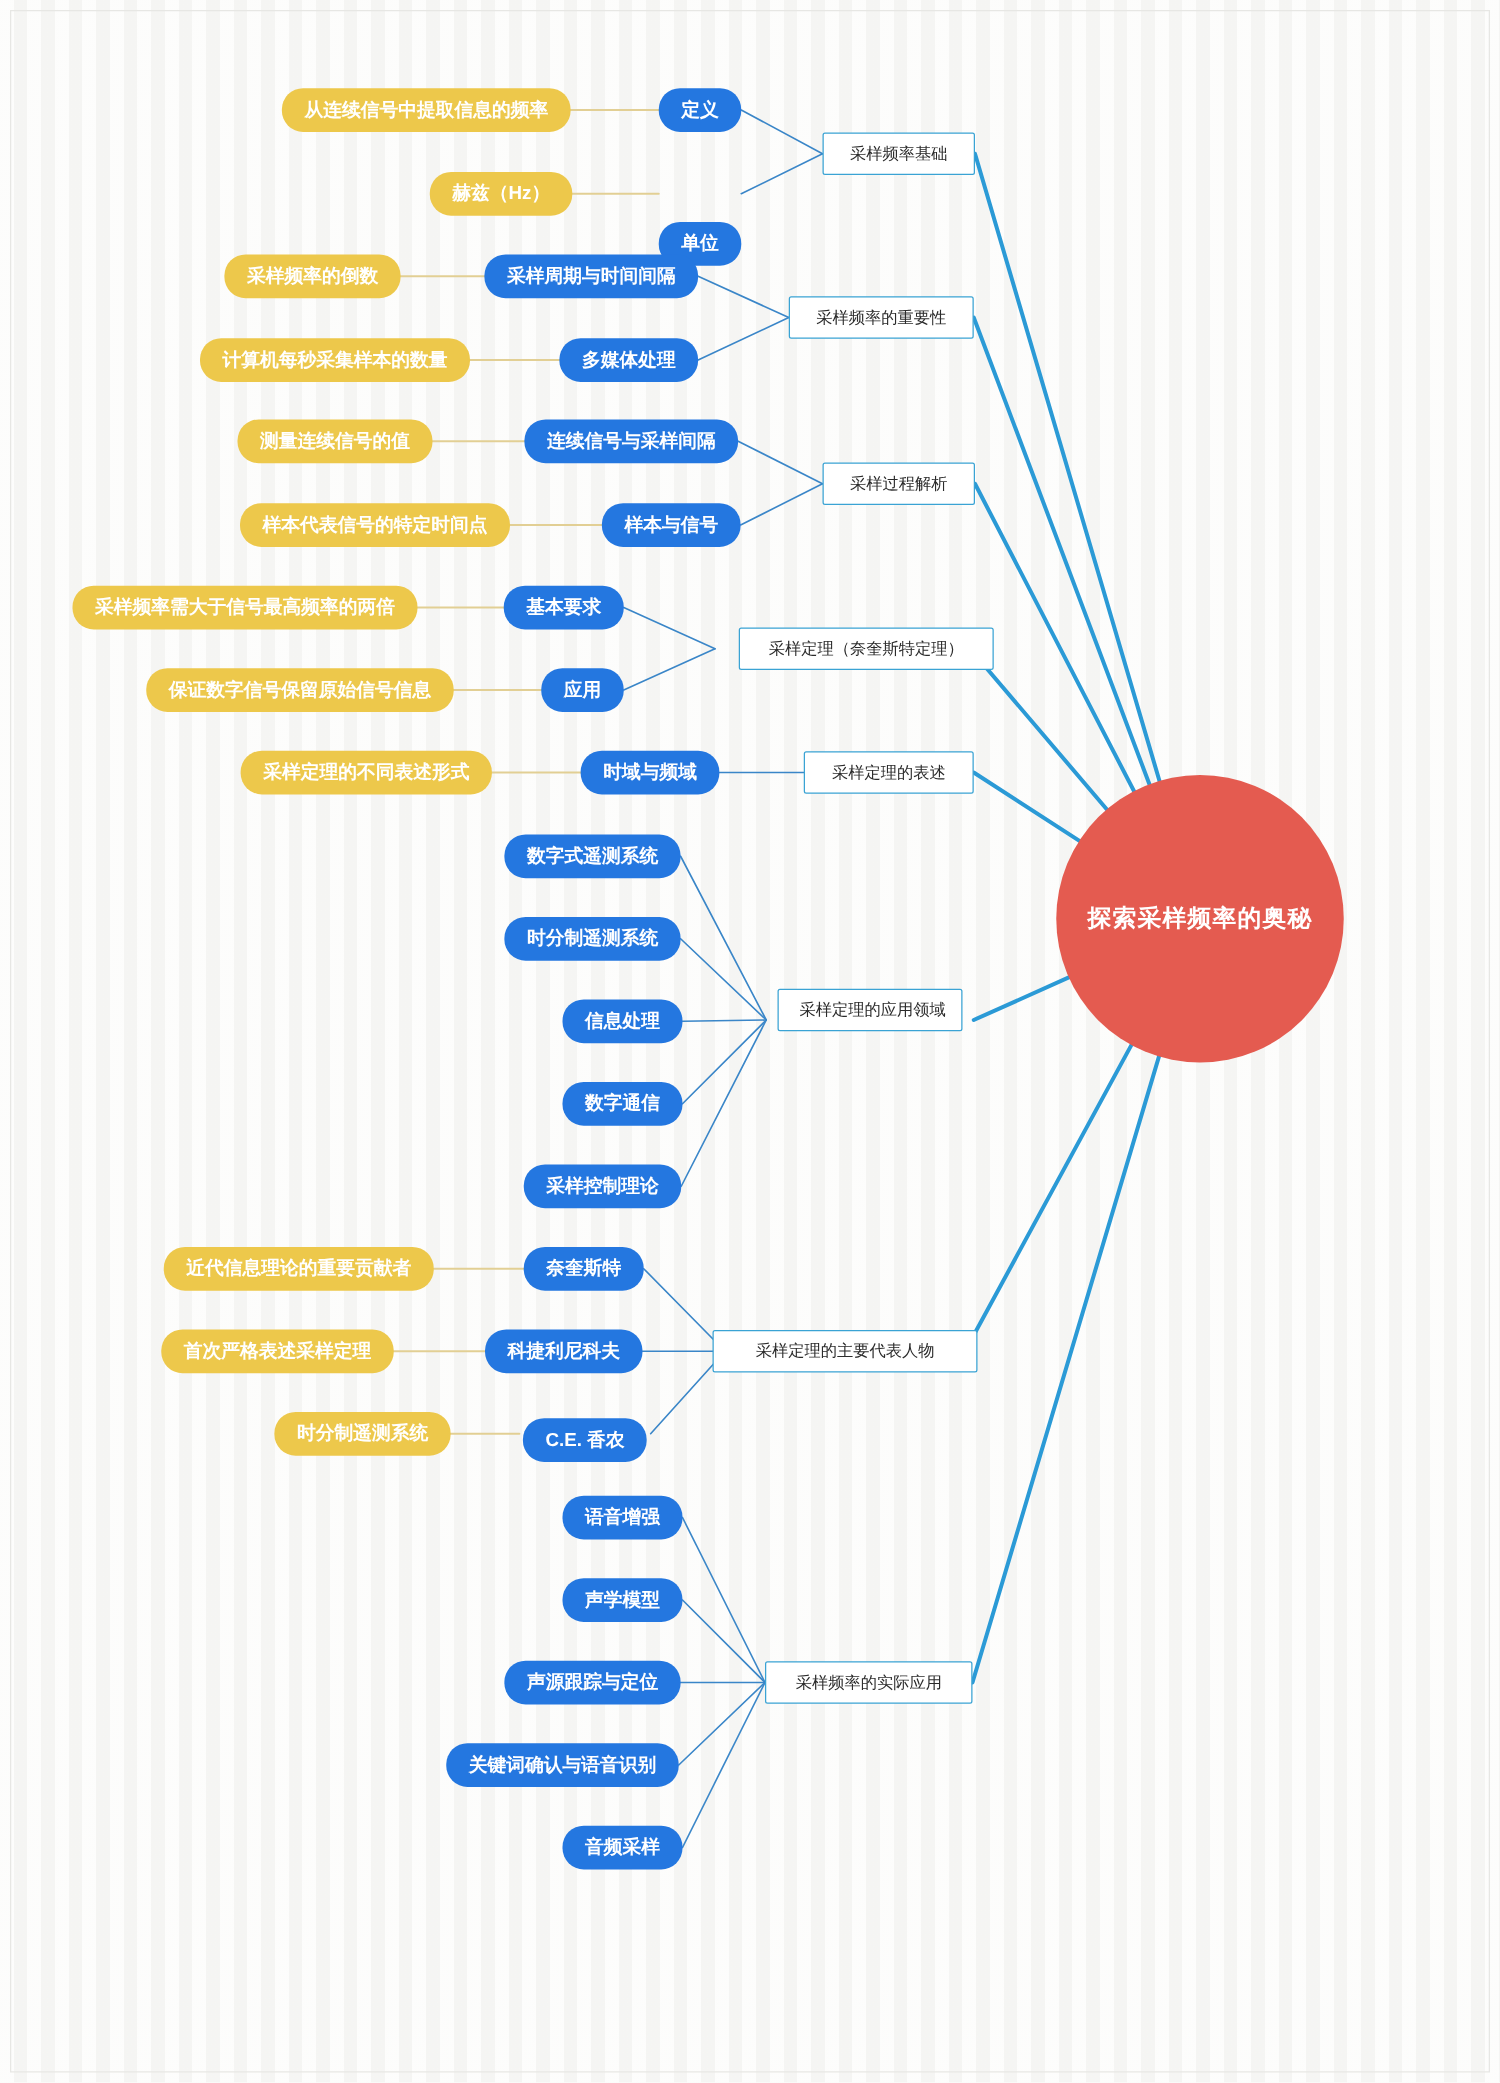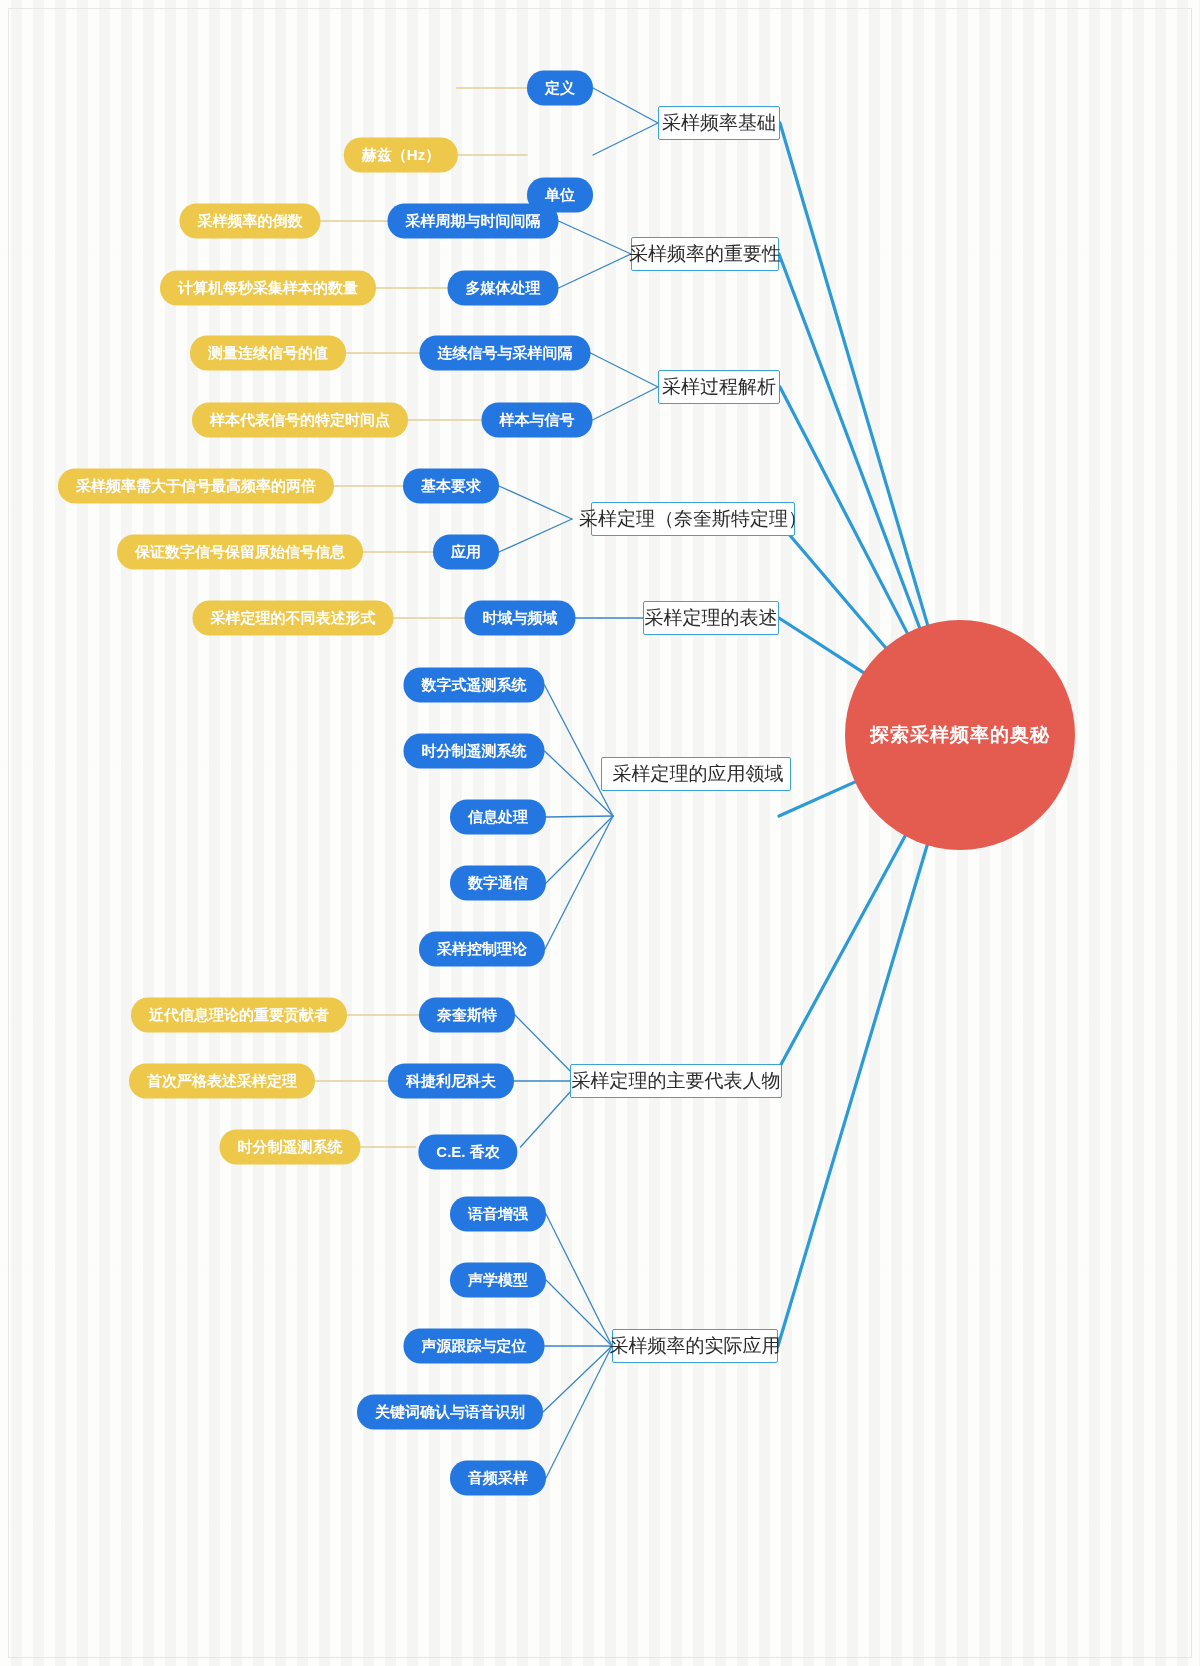--- a/index.html
+++ b/index.html
@@ -46,21 +46,21 @@
     font-size:19px;
     font-weight:700;
     letter-spacing:1px;
   }
 
   
   .branch{
     background:#ffffff;
     border:1.6px solid #3aa3d4;
     color:#2b2b2b;
-    font-size:19px;
+    font-size:13px;
     border-radius:2px;
     padding:0 14px;
     height:34px;
   }
 
   
   .blue{
     background:#2477e0;
     color:#ffffff;
     font-size:15px;
@@ -127,41 +127,42 @@
     <line x1="612" y1="1346" x2="546" y2="1214" stroke="#3a86c8" stroke-width="1.3" stroke-linecap="round"></line>
     <line x1="612" y1="1346" x2="546" y2="1280" stroke="#3a86c8" stroke-width="1.3" stroke-linecap="round"></line>
     <line x1="612" y1="1346" x2="544.5" y2="1346" stroke="#3a86c8" stroke-width="1.3" stroke-linecap="round"></line>
     <line x1="612" y1="1346" x2="543" y2="1412" stroke="#3a86c8" stroke-width="1.3" stroke-linecap="round"></line>
     <line x1="612" y1="1346" x2="546" y2="1478" stroke="#3a86c8" stroke-width="1.3" stroke-linecap="round"></line>
   </svg>
 <div id="nodes">
     <div class="node root" style="left: 960px; top: 735px;;width:230px;height:230px;">探索采样频率的奥秘</div>
     <div class="node branch" style="left: 719px; top: 123px;;width:122px;">采样频率基础</div>
     <div class="node blue" style="left: 560px; top: 88px;">定义</div>
+    <div class="node yellow" style="left: 341px; top: 88px;">从连续信号中提取信息的频率</div>
     <div class="node blue" style="left: 560px; top: 155px; margin-top: 40px;">单位</div>
     <div class="node yellow" style="left: 401px; top: 155px;">赫兹（Hz）</div>
     <div class="node branch" style="left: 705px; top: 254px;;width:148px;">采样频率的重要性</div>
     <div class="node blue" style="left: 473px; top: 221px;">采样周期与时间间隔</div>
     <div class="node yellow" style="left: 250px; top: 221px;">采样频率的倒数</div>
     <div class="node blue" style="left: 503px; top: 288px;">多媒体处理</div>
     <div class="node yellow" style="left: 268px; top: 288px;">计算机每秒采集样本的数量</div>
     <div class="node branch" style="left: 719px; top: 387px;;width:122px;">采样过程解析</div>
     <div class="node blue" style="left: 505px; top: 353px;">连续信号与采样间隔</div>
     <div class="node yellow" style="left: 268px; top: 353px;">测量连续信号的值</div>
     <div class="node blue" style="left: 537px; top: 420px;">样本与信号</div>
     <div class="node yellow" style="left: 300px; top: 420px;">样本代表信号的特定时间点</div>
     <div class="node branch" style="left: 693px; top: 519px;;width:204px;">采样定理（奈奎斯特定理）</div>
     <div class="node blue" style="left: 451px; top: 486px;">基本要求</div>
     <div class="node yellow" style="left: 196px; top: 486px;">采样频率需大于信号最高频率的两倍</div>
     <div class="node blue" style="left: 466px; top: 552px;">应用</div>
     <div class="node yellow" style="left: 240px; top: 552px; text-align: center;">保证数字信号保留原始信号信息</div>
     <div class="node branch" style="left: 711px; top: 618px;;width:136px;">采样定理的表述</div>
     <div class="node blue" style="left: 520px; top: 618px;">时域与频域</div>
     <div class="node yellow" style="left: 293px; top: 618px;">采样定理的不同表述形式</div>
-    <div class="node branch" style="left: 696px; top: 774px;;width:190px;padding-left:18px;">采样定理的应用领域</div>
+    <div class="node branch" style="left: 696px; top: 808px;;width:148px;padding-left:18px;">采样定理的应用领域</div>
     <div class="node blue" style="left: 474px; top: 685px;">数字式遥测系统</div>
     <div class="node blue" style="left: 474px; top: 751px;">时分制遥测系统</div>
     <div class="node blue" style="left: 498px; top: 817px;">信息处理</div>
     <div class="node blue" style="left: 498px; top: 883px;">数字通信</div>
     <div class="node blue" style="left: 482px; top: 949px;">采样控制理论</div>
     <div class="node branch" style="left: 676px; top: 1081px;;width:212px;">采样定理的主要代表人物</div>
     <div class="node blue" style="left: 467px; top: 1015px;">奈奎斯特</div>
     <div class="node yellow" style="left: 239px; top: 1015px;">近代信息理论的重要贡献者</div>
     <div class="node blue" style="left: 451px; top: 1081px;">科捷利尼科夫</div>
     <div class="node yellow" style="left: 222px; top: 1081px;">首次严格表述采样定理</div>

